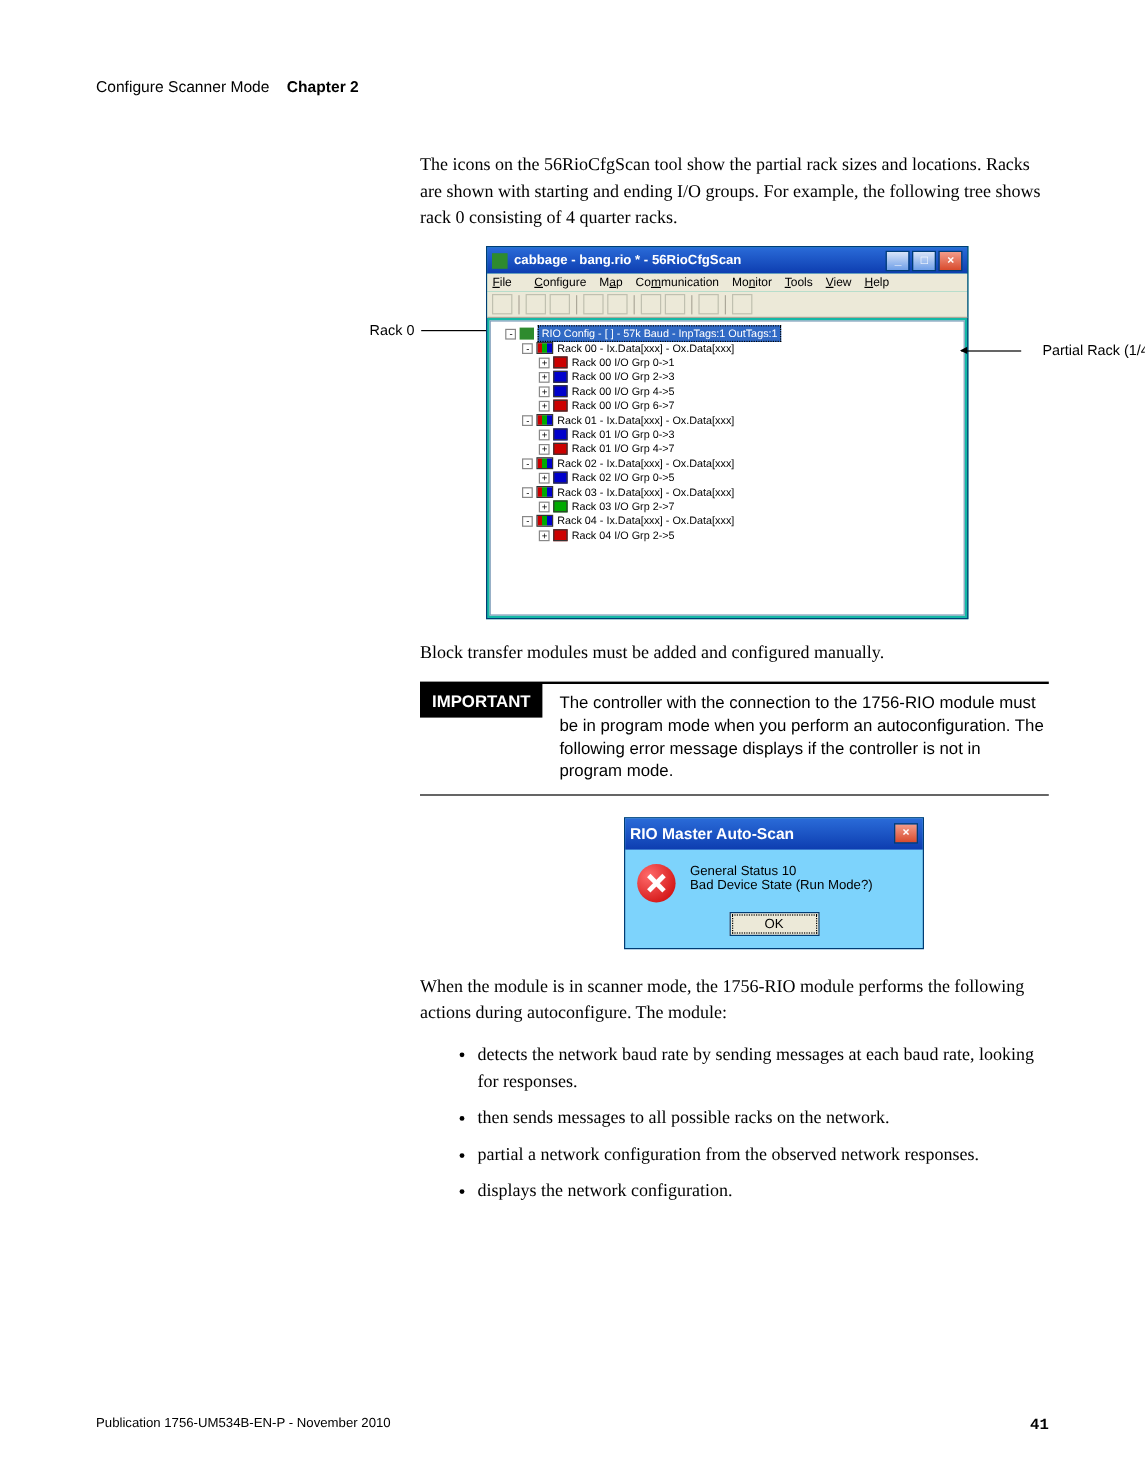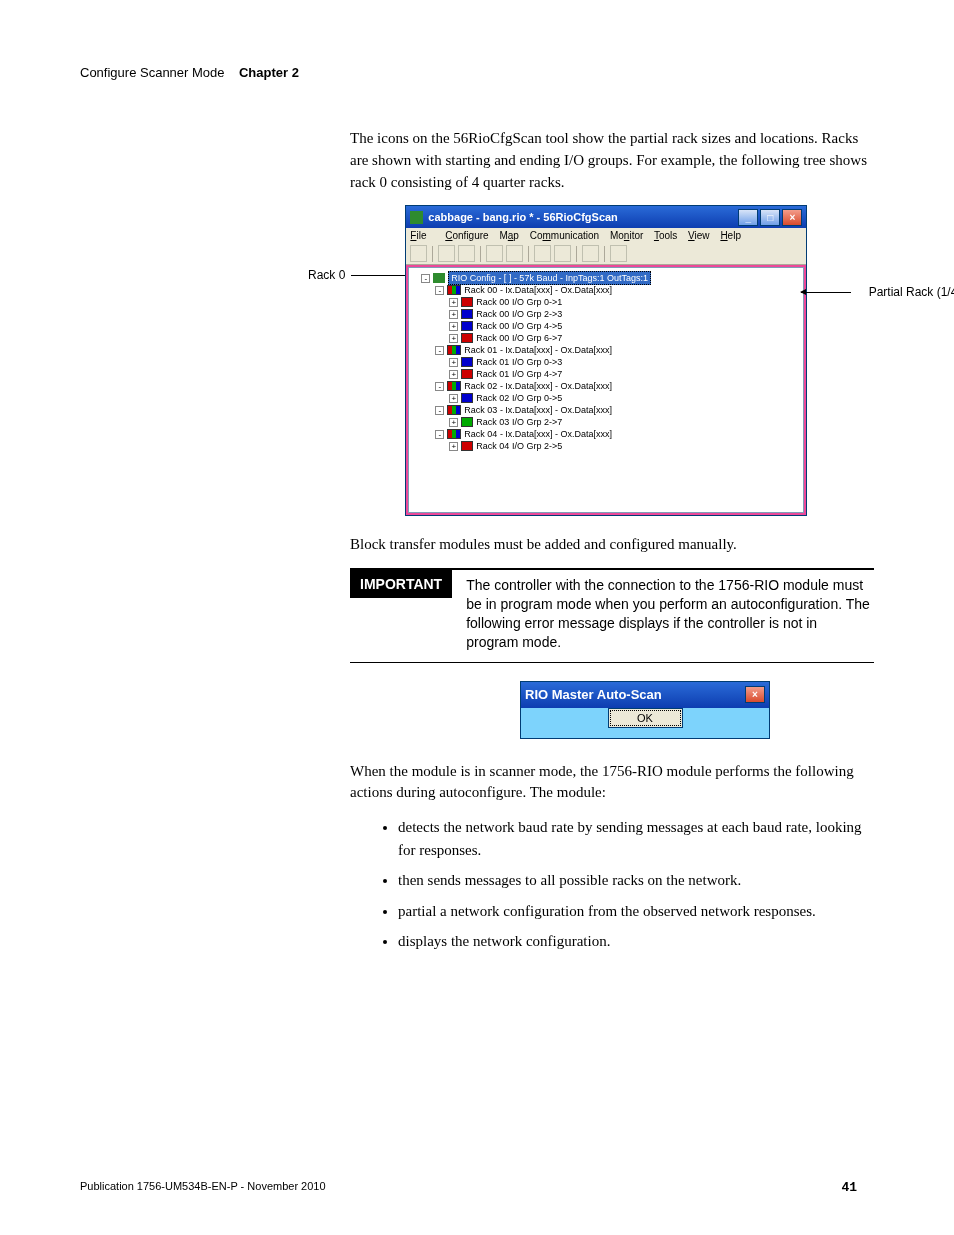--- a/index.html
+++ b/index.html
@@ -49,21 +49,21 @@
   }
   .rack-line {
     width: 54px;
     height: 1px;
     background: #000;
     margin-top: 70px;
   }
   .app-window {
     width: 400px;
     border: 1px solid #003c74;
-    background: #ec4899;
+    background: #14b8a6;
     font-family: Tahoma, Arial, sans-serif;
     font-size: 10px;
     color: #000;
   }
   .titlebar {
     background: linear-gradient(to bottom, #2a6bd8, #0d3db0);
     color: #fff;
     display: flex;
     align-items: center;
     padding: 2px 4px;
@@ -239,21 +239,21 @@
   ul.bullets {
     margin: 6px 0 0 300px;
     padding-left: 18px;
     line-height: 1.5;
   }
   ul.bullets li { margin-bottom: 8px; }
   .footer {
     position: absolute;
     bottom: 40px;
     left: 80px;
-    right: 97px;
+    right: 80px;
     display: flex;
     justify-content: space-between;
     font-family: Arial, Helvetica, sans-serif;
     font-size: 11px;
   }
   .footer .pn { font-weight: bold; font-size: 13px; font-family: Liberation Mono, monospace; }
 </style>
 </head>
 <body>
 
@@ -398,20 +398,27 @@
     <div class="important-label">IMPORTANT</div>
     <div class="important-text">The controller with the connection to the 1756-RIO module must be in program mode when you perform an autoconfiguration. The following error message displays if the controller is not in program mode.</div>
   </div>
 
   <div class="dialog">
     <div class="titlebar">
       <span>RIO Master Auto-Scan</span>
       <div class="spacer"></div>
       <div class="winbtn close">×</div>
     </div>
+    <div class="dialog-body">
+      <div class="err-icon"></div>
+      <div>
+        <div>General Status 10</div>
+        <div>Bad Device State (Run Mode?)</div>
+      </div>
+    </div>
     <div class="dlg-btn-row">
       <button class="dlg-btn">OK</button>
     </div>
   </div>
 
   <p class="body-para">When the module is in scanner mode, the 1756-RIO module performs the following actions during autoconfigure. The module:</p>
 
   <ul class="bullets">
     <li>detects the network baud rate by sending messages at each baud rate, looking for responses.</li>
     <li>then sends messages to all possible racks on the network.</li>

